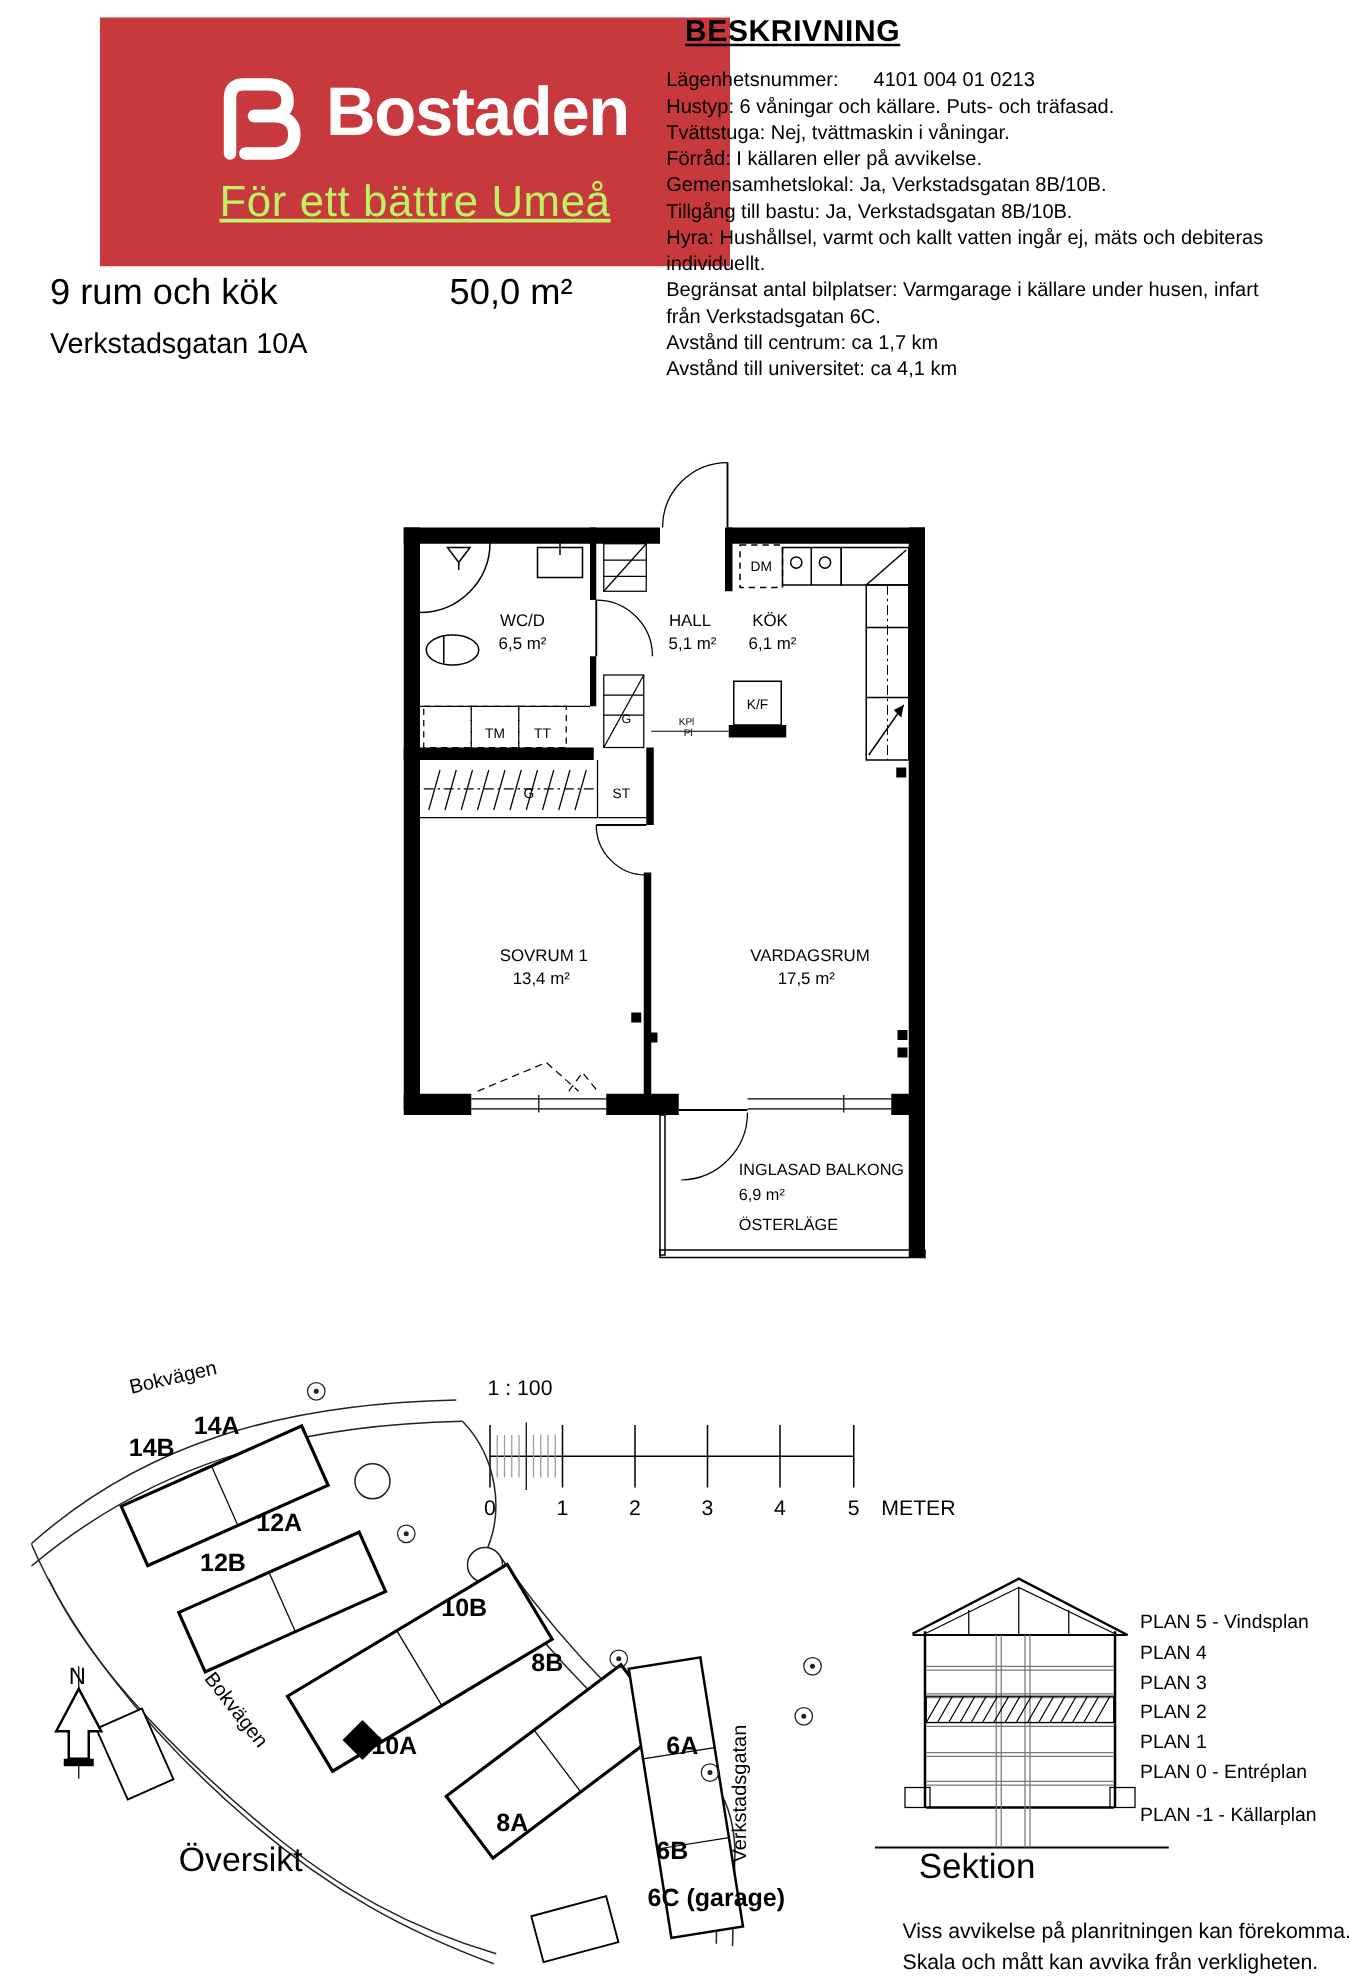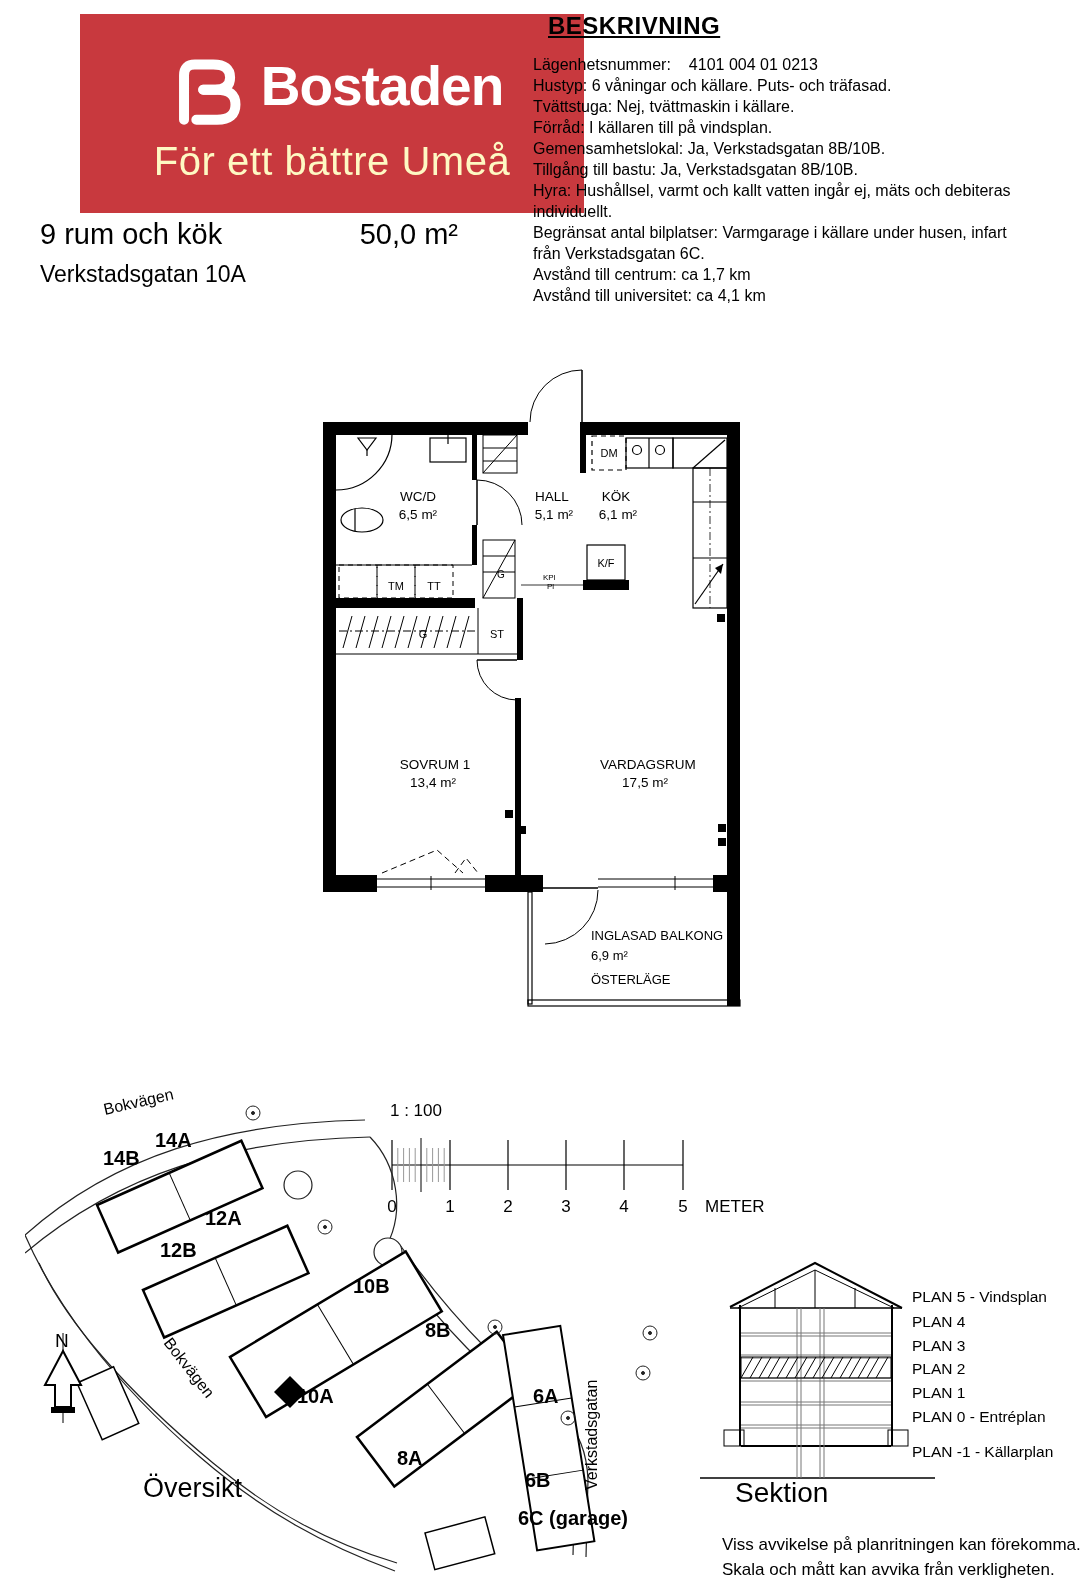--- a/index.html
+++ b/index.html
@@ -2,30 +2,30 @@
 <html><head>
 <meta charset="utf-8">
 <style>
   html,body{margin:0;padding:0;background:#fff;}
   body{width:1080px;height:1589px;position:relative;font-family:"Liberation Sans",sans-serif;color:#000;}
   .abs{position:absolute;}
   
   .logo-box{left:40px;top:14px;width:504px;height:199px;display:flex;flex-direction:column;align-items:center;justify-content:center;margin-left:40px;}
   .logo-row{display:flex;align-items:center;gap:14px;}
   .brand{color:#fff;font-size:55px;font-weight:bold;letter-spacing:-1px;}
-  .tagline{color:#fef9c3;font-size:40px;margin-top:10px;letter-spacing:0.5px;}
+  .tagline{color:#bef264;font-size:35px;margin-top:10px;letter-spacing:0.5px;text-decoration:underline;}
   .title-block{left:40px;top:218px;width:418px;}
   .title-row{display:flex;justify-content:space-between;font-size:29px;}
   .title-row2{font-size:23px;margin-top:10px;}
   
   .desc{left:533px;top:12px;width:486px;}
   .desc h1{font-size:24px;margin:0 0 14px 15px;text-decoration:underline;font-weight:bold;letter-spacing:0.5px;}
   .desc .row{font-size:16px;line-height:21px;}
   .desc .lbl{font-weight:normal;}
-  .desc .gap{margin-left:18px;}
+  .desc .gap{margin-left:28px;}
   
   .footer{left:722px;top:1532px;width:360px;font-size:17px;line-height:25px;}
   svg text{font-family:"Liberation Sans",sans-serif;}
 </style>
 </head>
 <body>
 
 <div class="abs logo-box" style="background:#C8393E">
   <div class="logo-row">
     <svg width="86" height="86" viewBox="0 0 112 112">
@@ -42,22 +42,22 @@
     <span>9 rum och kök</span>
     <span>50,0 m²</span>
   </div>
   <div class="title-row2">Verkstadsgatan 10A</div>
 </div>
 
 <div class="abs desc">
   <h1>BESKRIVNING</h1>
   <div class="row"><span class="lbl">Lägenhetsnummer:</span><span class="gap">4101 004 01 0213</span></div>
   <div class="row"><span class="lbl">Hustyp</span><span>: 6 våningar och källare. Puts- och träfasad.</span></div>
-  <div class="row"><span class="lbl">Tvättstuga</span><span>: Nej, tvättmaskin i källare.</span></div>
-  <div class="row"><span class="lbl">Förråd</span><span>: I källaren till på vindsplan.</span></div>
+  <div class="row"><span class="lbl">Tvättstuga</span><span>: Nej, tvättmaskin i våningar.</span></div>
+  <div class="row"><span class="lbl">Förråd</span><span>: I källaren eller på avvikelse.</span></div>
   <div class="row"><span class="lbl">Gemensamhetslokal</span><span>: Ja, Verkstadsgatan 8B/10B.</span></div>
   <div class="row"><span class="lbl">Tillgång till bastu</span><span>: Ja, Verkstadsgatan 8B/10B.</span></div>
   <div class="row"><span class="lbl">Hyra</span><span>: Hushållsel, varmt och kallt vatten ingår ej, mäts och debiteras individuellt.</span></div>
   <div class="row"><span class="lbl">Begränsat antal bilplatser</span><span>: Varmgarage i källare under husen, infart från Verkstadsgatan 6C.</span></div>
   <div class="row"><span class="lbl">Avstånd till centrum</span><span>: ca 1,7 km</span></div>
   <div class="row"><span class="lbl">Avstånd till universitet</span><span>: ca 4,1 km</span></div>
 </div>
 
 <svg class="abs" style="left:315px;top:358px" width="430" height="655" viewBox="0 0 430 655">
 

